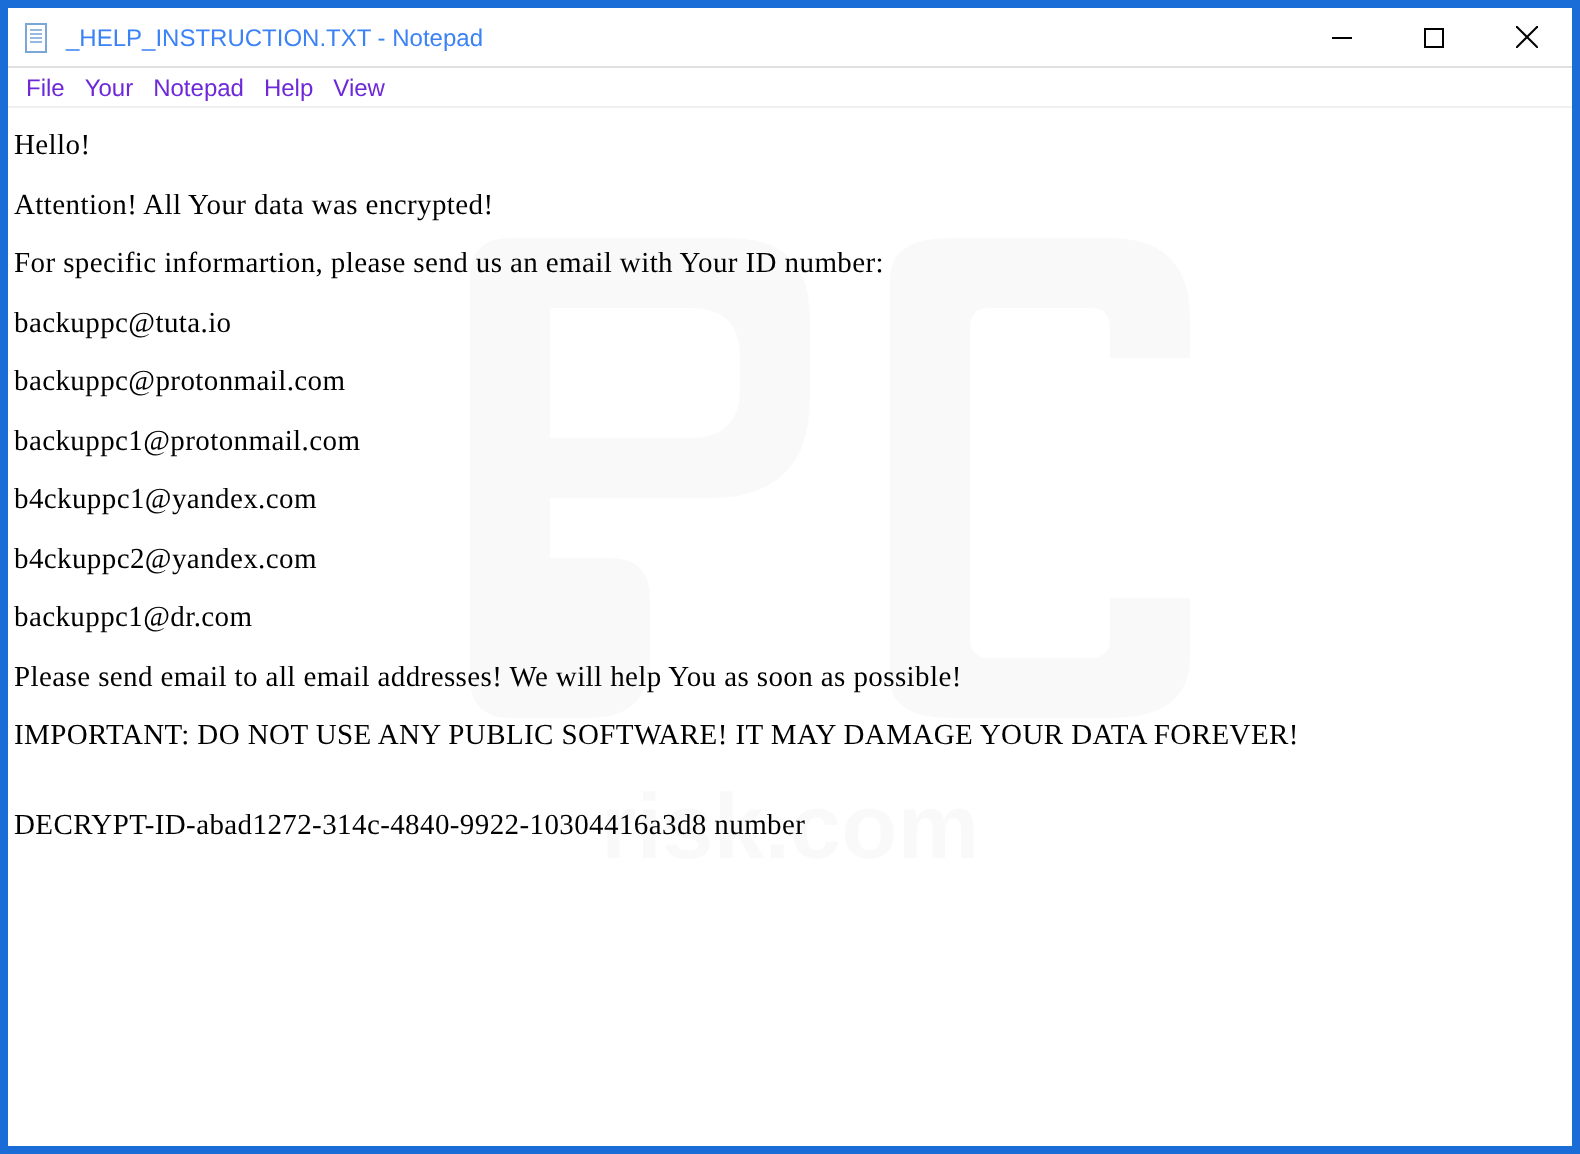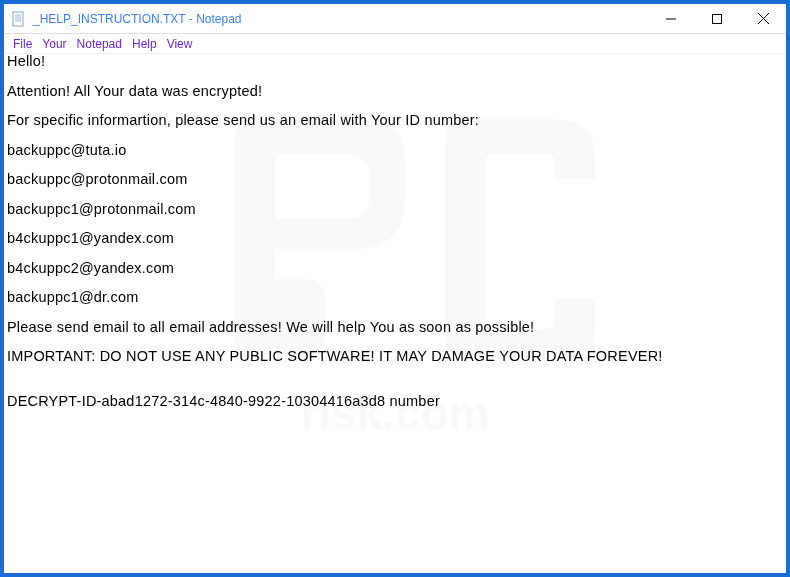--- a/index.html
+++ b/index.html
@@ -54,29 +54,30 @@
       padding-left: 4px;
       font-size: 12px;
       border-bottom: 1px solid #f0f0f0;
     }
     .menubar .menu-item {
       padding: 1px 5px;
       color: #6d28d9;
       cursor: default;
     }
     .content {
-      font-family: Liberation Sans, sans-serif;
+      font-family: Liberation Serif, serif;
       font-size: 14.5px;
       line-height: 1.0;
       color: #000;
       padding: 0 3px;
       white-space: pre;
       letter-spacing: 0.2px;
       position: relative;
       z-index: 2;
+      margin-top: 12px;
     }
     .content .line {
       min-height: 1em;
     }
     .spacer-line {
       height: 15px;
     }
     .watermark {
       position: absolute;
       top: 50%;

